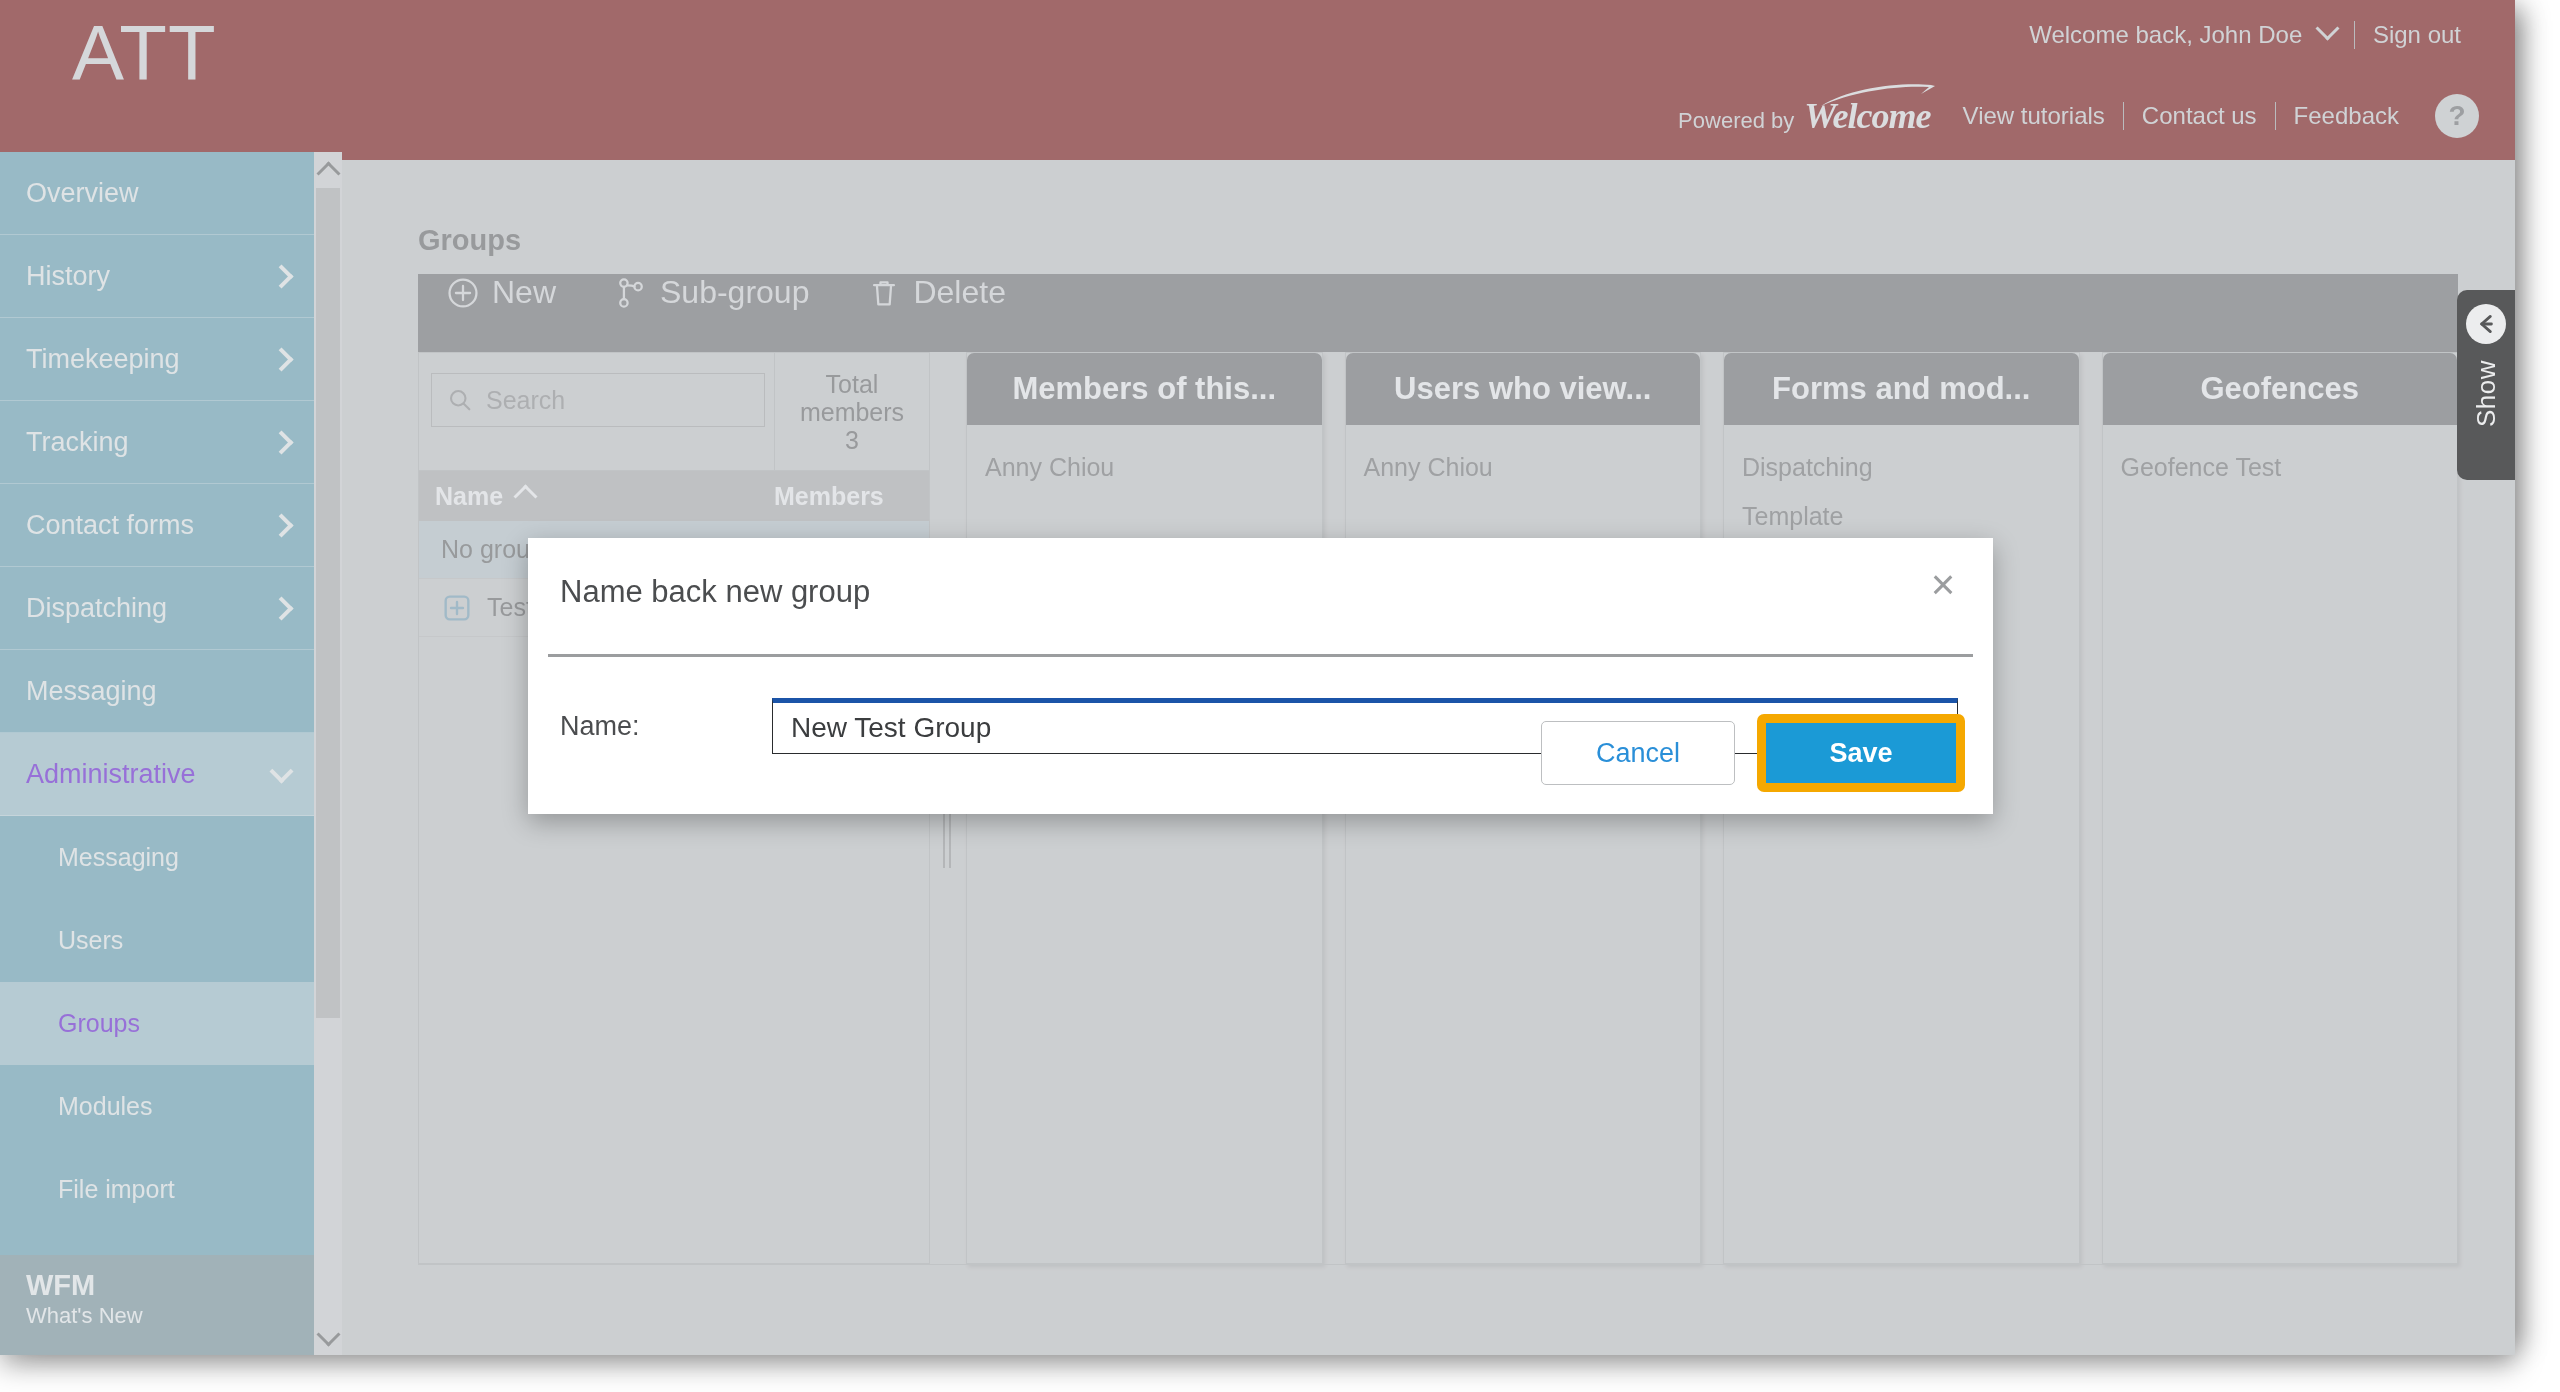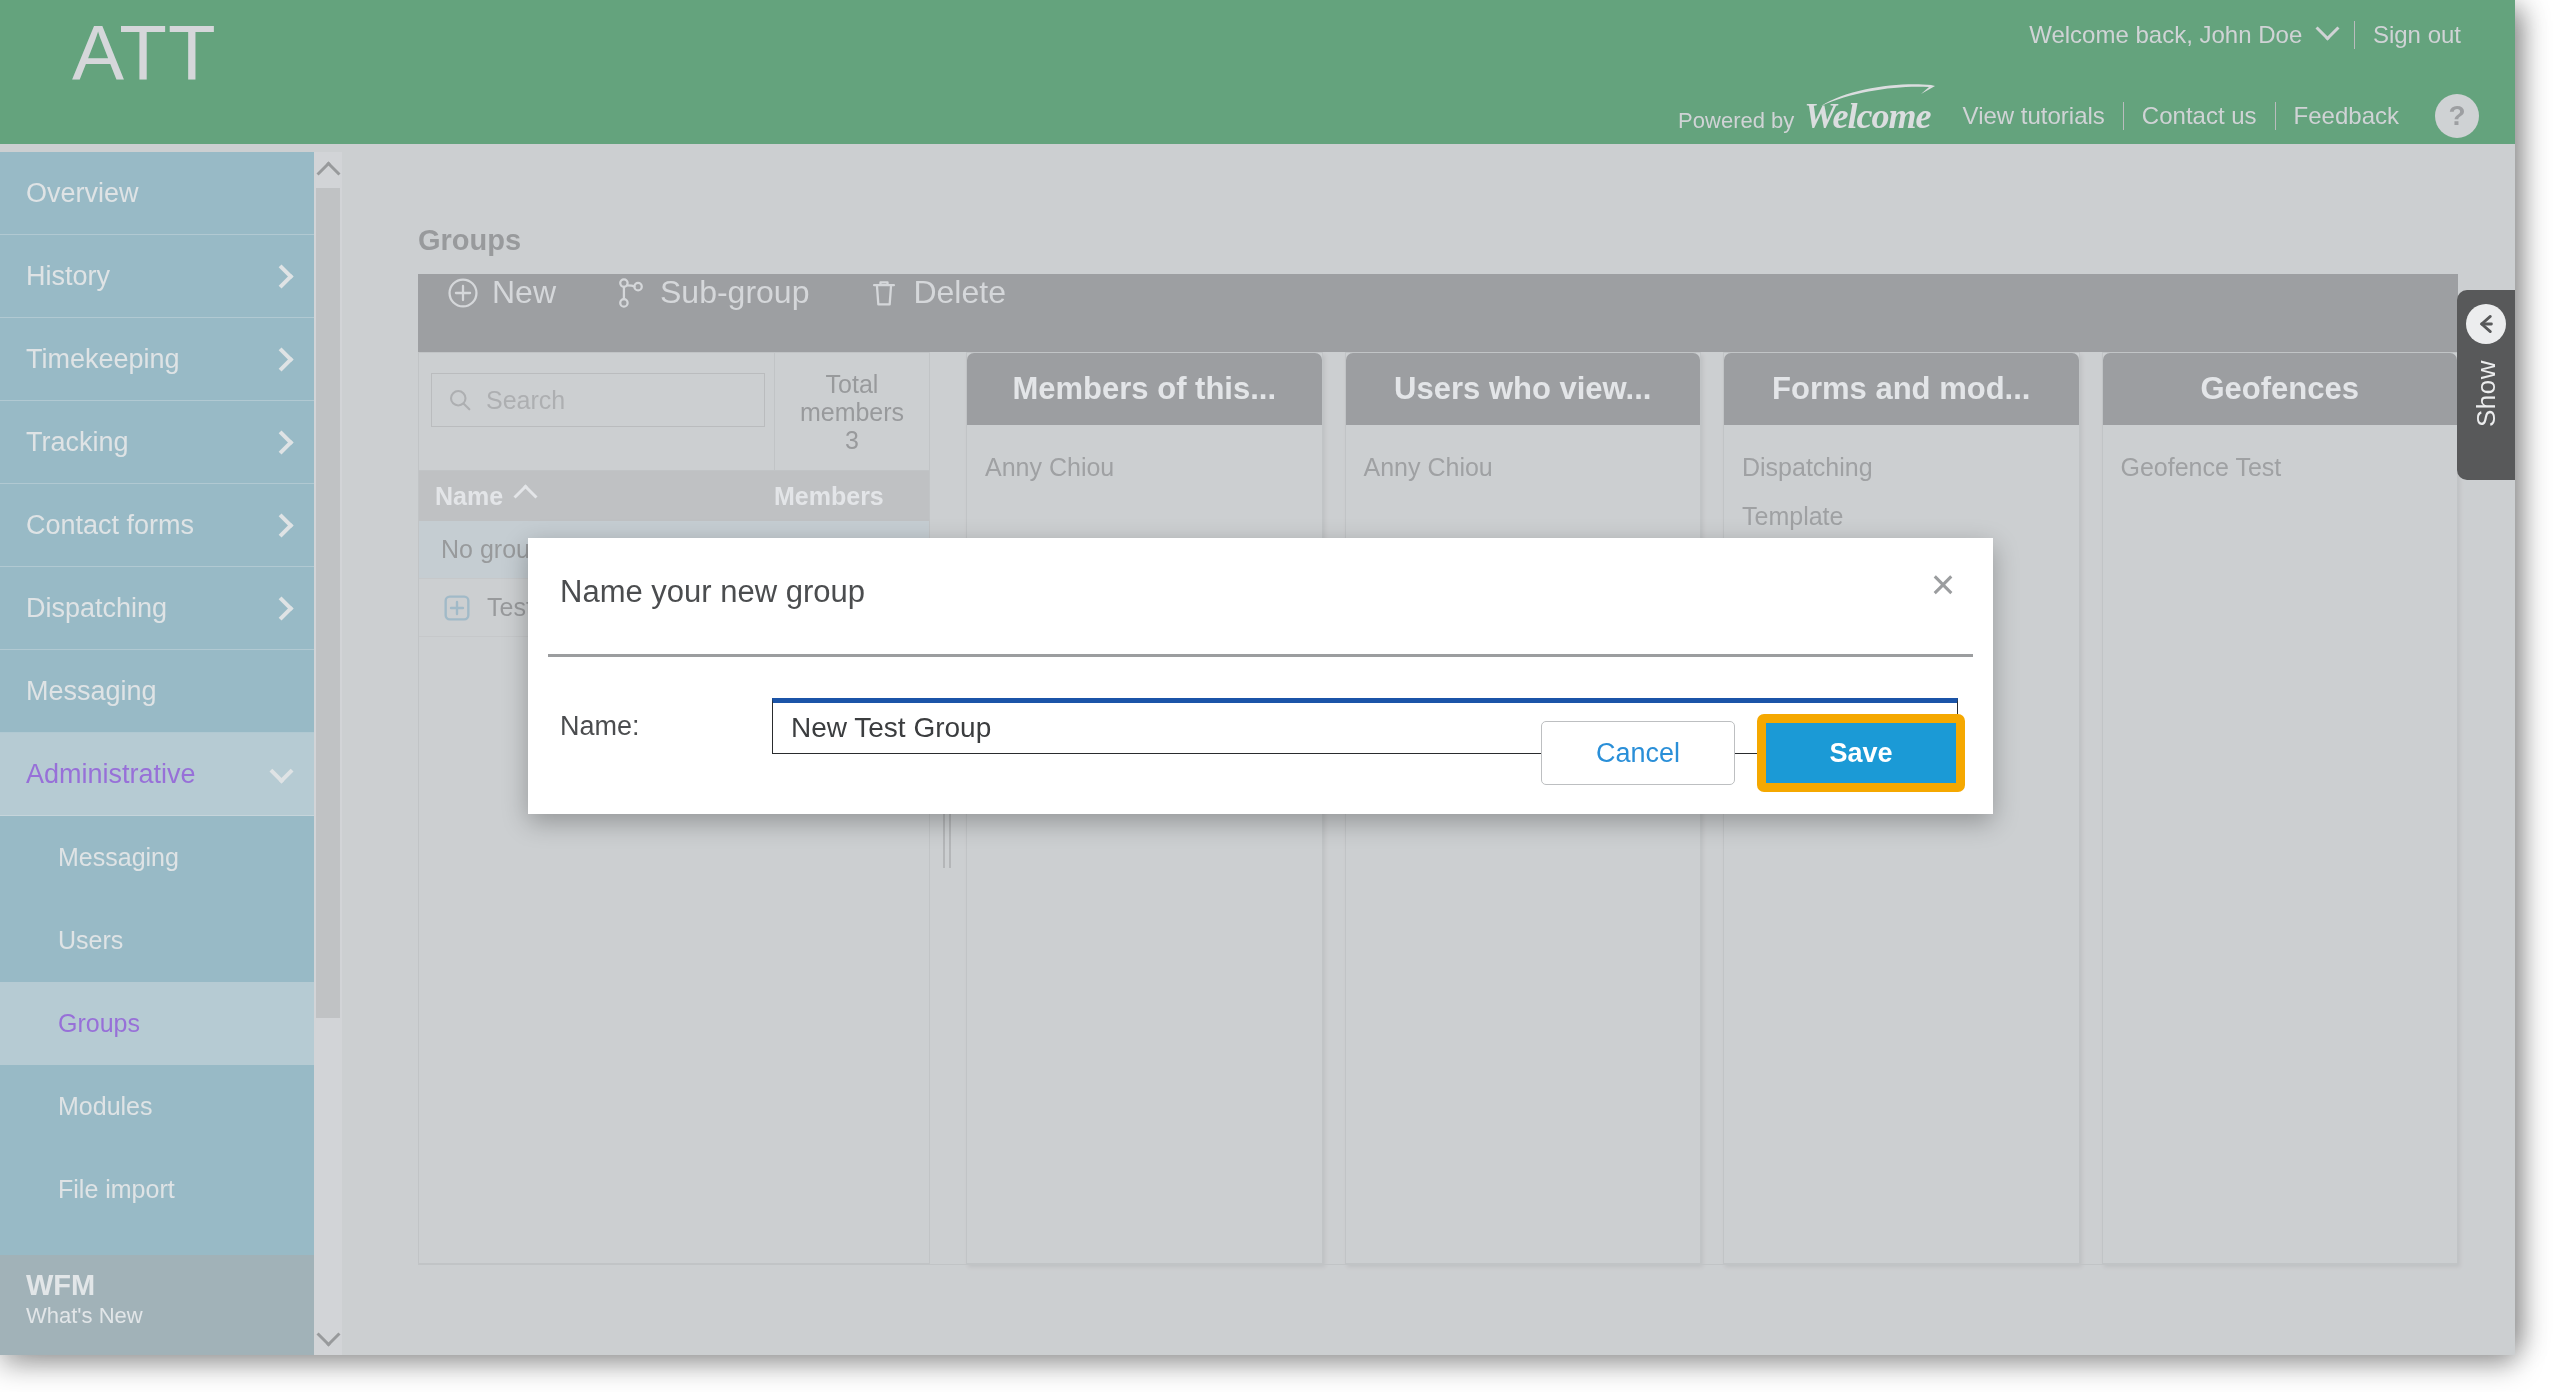--- a/index.html
+++ b/index.html
@@ -8,21 +8,21 @@
   
   .app{
     position:absolute; left:0; top:0; width:2515px; height:1355px;
     background:#c9cbcd; overflow:hidden;
     box-shadow:0 10px 26px rgba(0,0,0,.35), 16px 0 26px -8px rgba(0,0,0,.30);
   }
   
   .dim{position:absolute;inset:0;background:rgba(210,212,214,.42);z-index:60;pointer-events:none;}
 
   
-  .header{position:absolute;left:0;top:0;width:2515px;height:144px;background:#15803d;z-index:5;}
+  .header{position:absolute;left:0;top:0;width:2515px;height:160px;background:#7f1d1d;z-index:5;}
   .logo{position:absolute;left:72px;top:14px;font-size:78px;color:#d7dadd;letter-spacing:1px;line-height:1;
         font-family:"Liberation Sans",sans-serif;font-weight:400;}
   .hdr-row1{position:absolute;right:36px;top:20px;display:flex;align-items:center;gap:0;}
   .hdr-row2{position:absolute;right:36px;top:94px;display:flex;align-items:center;gap:0;}
   .hlink{color:#cfd2d5;font-size:24px;padding:0 18px;white-space:nowrap;}
   .hsep{width:1px;height:28px;background:#a9abad;}
   .chev-d{display:inline-block;width:14px;height:14px;border-right:3px solid #cfd2d5;border-bottom:3px solid #cfd2d5;
           transform:rotate(45deg);margin-left:10px;margin-bottom:6px;}
   .powered{color:#cfd2d5;font-size:22px;display:flex;align-items:flex-end;gap:10px;padding-right:14px;}
   .actsoft{font-family:"Liberation Serif",serif;font-style:italic;font-weight:700;font-size:36px;color:#e2e4e6;
@@ -338,21 +338,21 @@
         <path d="M16 5 L8 12 L16 19" fill="none" stroke="#000" stroke-width="2.6" stroke-linecap="round" stroke-linejoin="round"></path>
         <path d="M8 12 H17" stroke="#000" stroke-width="2.6" stroke-linecap="round"></path>
       </svg>
     </div>
     <div class="lbl">Show</div>
   </div>
 
   <div class="dim"></div>
 
   <div class="modal">
-    <div class="modal-title">Name your new group</div>
+    <div class="modal-title">Name back new group</div>
     <div class="modal-close">×</div>
     <div class="modal-rule"></div>
 
     <div class="modal-field">
       <div class="modal-label">Name:</div>
       <div class="modal-input">New Test Group</div>
     </div>
 
     <div class="modal-actions">
       <div class="btn-cancel">Cancel</div>

